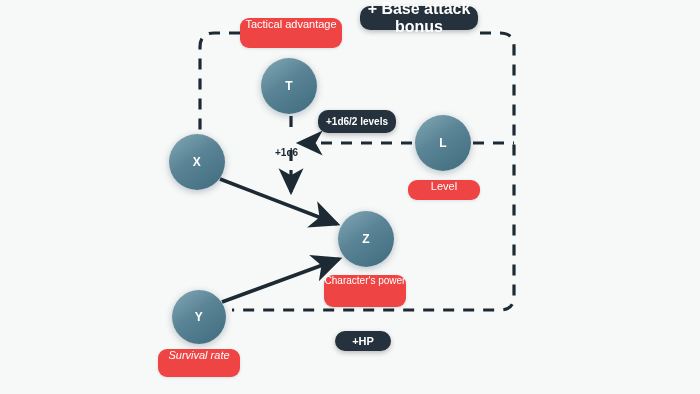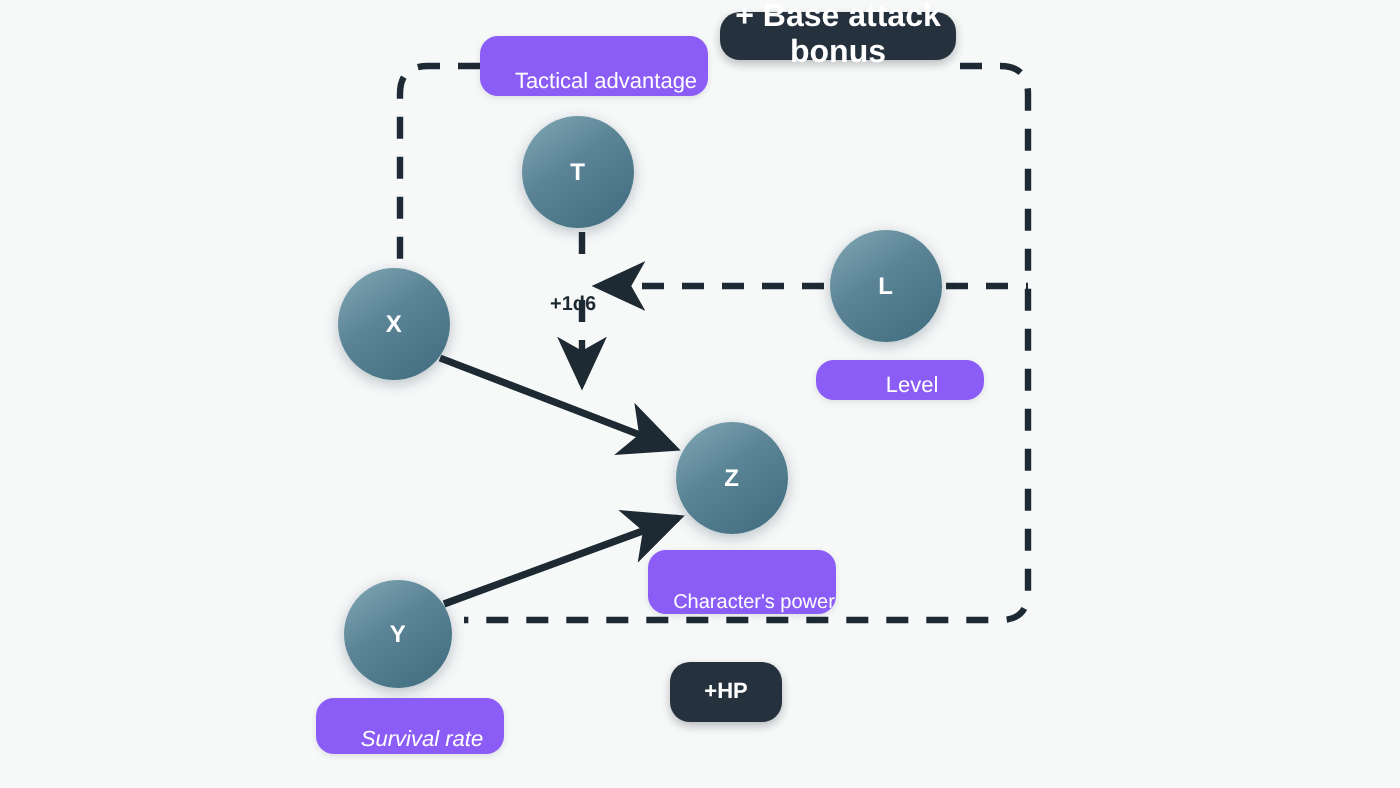--- a/index.html
+++ b/index.html
@@ -31,31 +31,30 @@
     color: #ffffff;
     font-weight: bold;
     letter-spacing: .3px;
     background: linear-gradient(145deg, #83a8b6 0%, #5b8596 42%, #3f6b7e 100%);
     box-shadow: 0 2px 7px rgba(40,70,85,.30);
     z-index: 4;
   }
   
   .chip {
     position: absolute;
-    background: #8b5cf6;
+    background: #ef4444;
     border-radius: 9px;
     display: flex;
-    align-items: flex-end;
+    align-items: flex-start;
     justify-content: center;
     text-align: center;
     color: #ffffff;
     line-height: 1.15;
     box-shadow: 0 1px 3px rgba(40,70,85,.13);
     z-index: 5;
-    padding-left: 12px;
   }
   
   .pill {
     position: absolute;
     background: #25313c;
     border-radius: 10px;
     display: flex;
     align-items: center;
     justify-content: center;
     text-align: center;
@@ -138,22 +137,25 @@
   </div>
 
   <div class="chip" style="left:158px; top:349px; width:82px; height:28px; font-size:11px;font-style:italic;">
     <span>Survival rate</span>
   </div>
 
   <div class="pill" style="left:360px; top:6px; width:118px; height:24px; font-size:16px;">
     <span>+ Base attack bonus</span>
   </div>
 
+  <div class="pill" style="left:318px; top:110px; width:78px; height:23px; font-size:10px;">
+    <span>+1d6/2 levels</span>
+  </div>
 
-  <div class="pill" style="left:335px; top:331px; width:56px; height:30px; font-size:11px;">
+  <div class="pill" style="left:335px; top:331px; width:56px; height:20px; font-size:11px;">
     <span>+HP</span>
   </div>
 
   <div class="edge-label" style="left:275px; top:147px;">
     <span>+1d6</span>
   </div>
 
 </div>
 
 </body></html>

